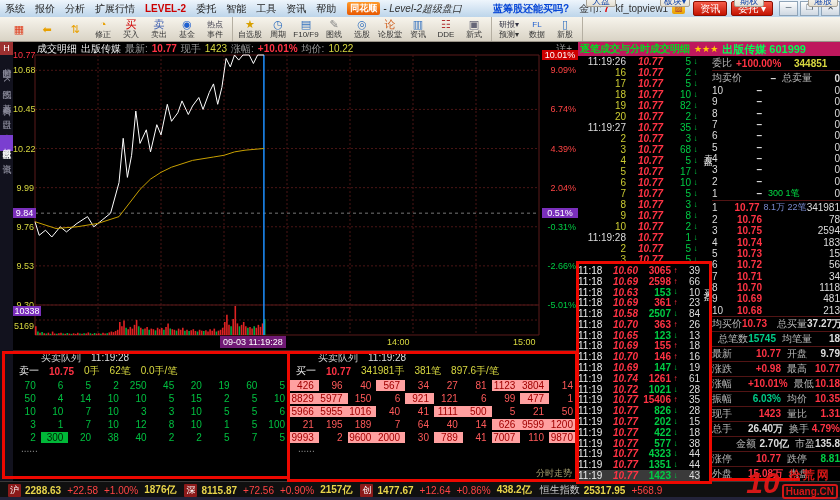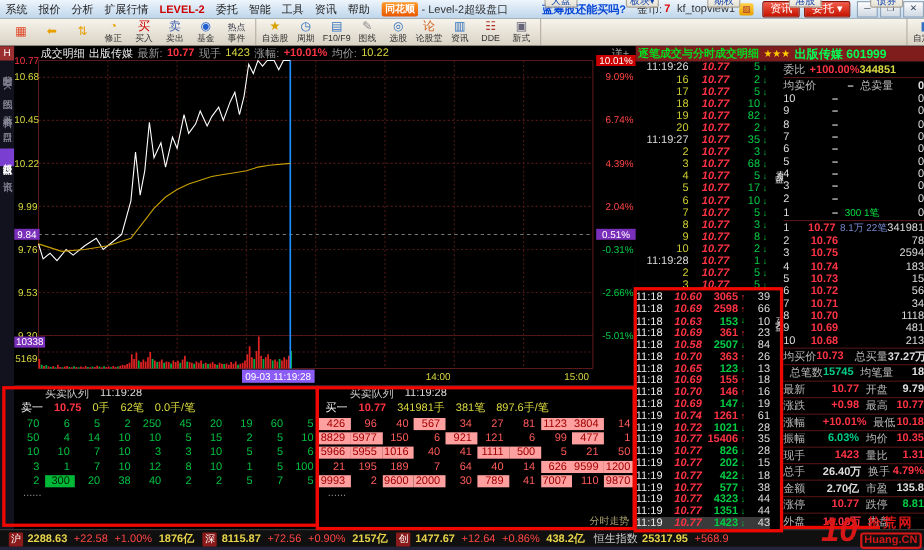--- a/index.html
+++ b/index.html
@@ -7,21 +7,21 @@
        font-family:"Liberation Sans","DejaVu Sans",sans-serif;font-size:10px;
        background:#000;user-select:none;}
   
   #titlebar{position:absolute;left:0;top:0;width:840px;height:17px;
     background:linear-gradient(#eef5fc,#bdd5ea);display:flex;align-items:center;
     color:#222;white-space:nowrap;}
   .menu-item{padding:0 5px;font-size:10px;cursor:default;}
   .menu-item.accent{color:#c00;font-weight:bold;}
   #logo-chip{margin-left:6px;background:linear-gradient(#ff9a2a,#e85800);color:#fff;
     font-weight:bold;font-size:9px;padding:0 3px;border-radius:2px;}
-  #win-title{margin-left:3px;color:#333;}
+  #win-title{margin-left:3px;color:#333;font-style:italic;}
   #titlebar .spacer{flex:1;}
   #promo-link{color:#0646d6;font-weight:bold;margin-right:10px;}
   #coin{color:#333;margin-right:2px;} #coin-val{color:#d00;font-weight:bold;margin-right:6px;}
   #username{color:#333;margin-right:4px;}
   .gift{width:13px;height:11px;background:linear-gradient(#ffd24a,#e8a000);
     border-radius:2px;margin-right:8px;font-size:8px;line-height:11px;text-align:center;color:#a33;}
   .red-chip{background:linear-gradient(#f55c4a,#c41200);color:#fff;border:1px solid #8a0d00;
     border-radius:2px;padding:0 6px;margin-right:4px;font-size:10px;line-height:13px;}
   .win-btn{width:17px;height:13px;background:linear-gradient(#fdfdfd,#cfd8e2);
     border:1px solid #8fa4b8;margin-left:2px;text-align:center;line-height:11px;
@@ -52,42 +52,42 @@
   #chart-header{position:absolute;left:0;top:0;width:565px;height:13px;display:flex;
     align-items:center;white-space:nowrap;font-size:10px;}
   #chart-header span{margin-right:4px;}
   .wh{color:#eee;} .gy{color:#999;} .rd{color:#ff3344;font-weight:bold;}
   .yl{color:#d8d840;}
   #chart svg{position:absolute;left:0;top:0;}
   .axis-lab{position:absolute;width:21px;text-align:right;font-size:9px;line-height:10px;}
   .raxis-lab{position:absolute;left:529px;width:34px;text-align:right;font-size:9px;line-height:10px;}
   .pbox{background:#7a2fbb;color:#fff;padding:0 1px;text-align:center;}
   .rbox{background:#cc0000;color:#fff;padding:0 1px;text-align:center;}
-  #x-axis-box{position:absolute;background:#8b5cf6;color:#fff;font-size:9px;
+  #x-axis-box{position:absolute;background:#701a75;color:#fff;font-size:9px;
     padding:0 3px;line-height:12px;}
   .x-lab{position:absolute;color:#d8d840;font-size:9px;line-height:12px;}
   
   .queue{position:absolute;top:350px;height:131px;background:#000;border-top:1px solid #402020;}
   #queueL{left:13px;width:277px;border-right:1px solid #402020;}
   #queueM{left:290px;width:288px;}
   .q-title{height:13px;display:flex;align-items:center;color:#ccc;padding-left:28px;}
   .q-title .tm{margin-left:10px;color:#ddd;}
   .q-head{height:14px;display:flex;align-items:center;padding-left:6px;white-space:nowrap;}
   .q-head span{margin-right:10px;}
   .q-grid{display:flex;flex-direction:column;}
   .q-row{display:flex;height:13px;align-items:flex-end;}
   .q-cell{flex:1;text-align:right;padding-right:5px;font-size:10px;}
   #queueL .q-cell{color:#00c040;}
   #queueM .q-cell{color:#ff5a5a;}
   #queueL .q-cell.hl{background:#00b838;color:#002000;}
   #queueM .q-cell.hl{background:#ffa0a0;color:#a00000;}
   .q-dots{color:#888;padding-left:8px;line-height:12px;}
   .q-corner{position:absolute;right:6px;bottom:2px;color:#a8a070;font-size:9px;}
   
-  #rheader{position:absolute;left:578px;top:42px;width:262px;height:14px;background:#7f1d1d;
+  #rheader{position:absolute;left:578px;top:42px;width:262px;height:14px;background:#be185d;
     display:flex;align-items:center;white-space:nowrap;border-bottom:1px solid #203040;}
   #rheader .t1{color:#00dd22;font-weight:bold;margin-left:2px;}
   #rheader .stars{color:#ffcc00;margin:0 4px;font-size:9px;}
   #rheader .stock{color:#00ff55;font-weight:bold;font-size:11px;}
   #tick{position:absolute;left:578px;top:56px;width:122px;height:425px;background:#000;}
   .trow{display:flex;height:11px;align-items:center;font-size:10px;line-height:11px;}
   .trow .t{width:48px;text-align:right;color:#ddd;}
   .trow .t.seq{color:#cccc33;}
   .trow .p{flex:1;text-align:right;color:#ff3344;font-style:italic;font-weight:bold;}
   .trow .v{width:28px;text-align:right;color:#00cc44;}
@@ -215,20 +215,34 @@
           <span class="g" style="color: rgb(48, 112, 192); font-size: 11px;">▥</span>
           <span class="l">资讯</span>
         </div>
         <div class="tb-btn">
           <span class="g" style="color: rgb(176, 48, 48); font-size: 11px;">☷</span>
           <span class="l">DDE</span>
         </div>
         <div class="tb-btn">
           <span class="g" style="color: rgb(102, 102, 119); font-size: 11px;">▣</span>
           <span class="l">新式</span>
+        </div>
+      </div>
+      <div class="tb-group">
+        <div class="tb-btn">
+          <span class="g" style="color: rgb(51, 51, 68); font-size: 8px;">研报▾</span>
+          <span class="l">预测▾</span>
+        </div>
+        <div class="tb-btn">
+          <span class="g" style="color: rgb(32, 96, 208); font-size: 8px;">FL</span>
+          <span class="l">数据</span>
+        </div>
+        <div class="tb-btn">
+          <span class="g" style="color: rgb(48, 112, 192); font-size: 11px;">▯</span>
+          <span class="l">新股</span>
         </div>
       </div>
       <div class="tb-group">
         <div class="grid2">
           <div class="gbtn">大盘</div>
           <div class="gbtn">板块▾</div>
           <div class="gbtn">期权</div>
           <div class="gbtn">港股</div>
           <div class="gbtn">债券</div>
           <div class="gbtn">个股</div>
@@ -863,21 +877,21 @@
 
   <div id="vstrip">
     <span class="vlab" style="top:90px">卖盘</span>
     <span class="vlab" style="top:225px">买盘</span>
   </div>
 
   <div id="info">
       <div class="irow">
         <span class="il">委比</span>
         <span class="iv up" style="margin-left: 4px;">+100.00%</span>
-        <span class="iv yel" style="flex: 1 1 0%; text-align: left;">344851</span>
+        <span class="iv yel" style="flex: 1 1 0%; text-align: center;">344851</span>
       </div>
       <div class="irow sep">
         <span class="il" style="width: 36px;">均卖价</span>
         <span class="iv flat" style="flex: 1 1 0%; text-align: right;">–</span>
         <span class="il" style="margin-left: 6px;">总卖量</span>
         <span class="iv flat" style="flex: 1 1 0%; text-align: right;">0</span>
       </div>
       <div class="irow">
         <span class="lvl-n">10</span>
         <span class="lvl-p iv flat">–</span>
@@ -1022,21 +1036,21 @@
         <span class="il" style="margin-left: 6px;">量比</span>
         <span class="iv up" style="flex: 1 1 0%; text-align: right;">1.31</span>
       </div>
       <div class="irow sep">
         <span class="il" style="width: 36px;">总手</span>
         <span class="iv flat" style="flex: 1 1 0%; text-align: right;">26.40万</span>
         <span class="il" style="margin-left: 6px;">换手</span>
         <span class="iv up" style="flex: 1 1 0%; text-align: right;">4.79%</span>
       </div>
       <div class="irow sep">
-        <span class="il" style="width: 36px;">金额</span>
+        <span class="il" style="width: 36px; padding-left: 24px;">金额</span>
         <span class="iv flat" style="flex: 1 1 0%; text-align: right;">2.70亿</span>
         <span class="il" style="margin-left: 6px;">市盈</span>
         <span class="iv flat" style="flex: 1 1 0%; text-align: right;">135.8</span>
       </div>
       <div class="irow sep">
         <span class="il" style="width: 36px;">涨停</span>
         <span class="iv up" style="flex: 1 1 0%; text-align: right;">10.77</span>
         <span class="il" style="margin-left: 6px;">跌停</span>
         <span class="iv down" style="flex: 1 1 0%; text-align: right;">8.81</span>
       </div>

